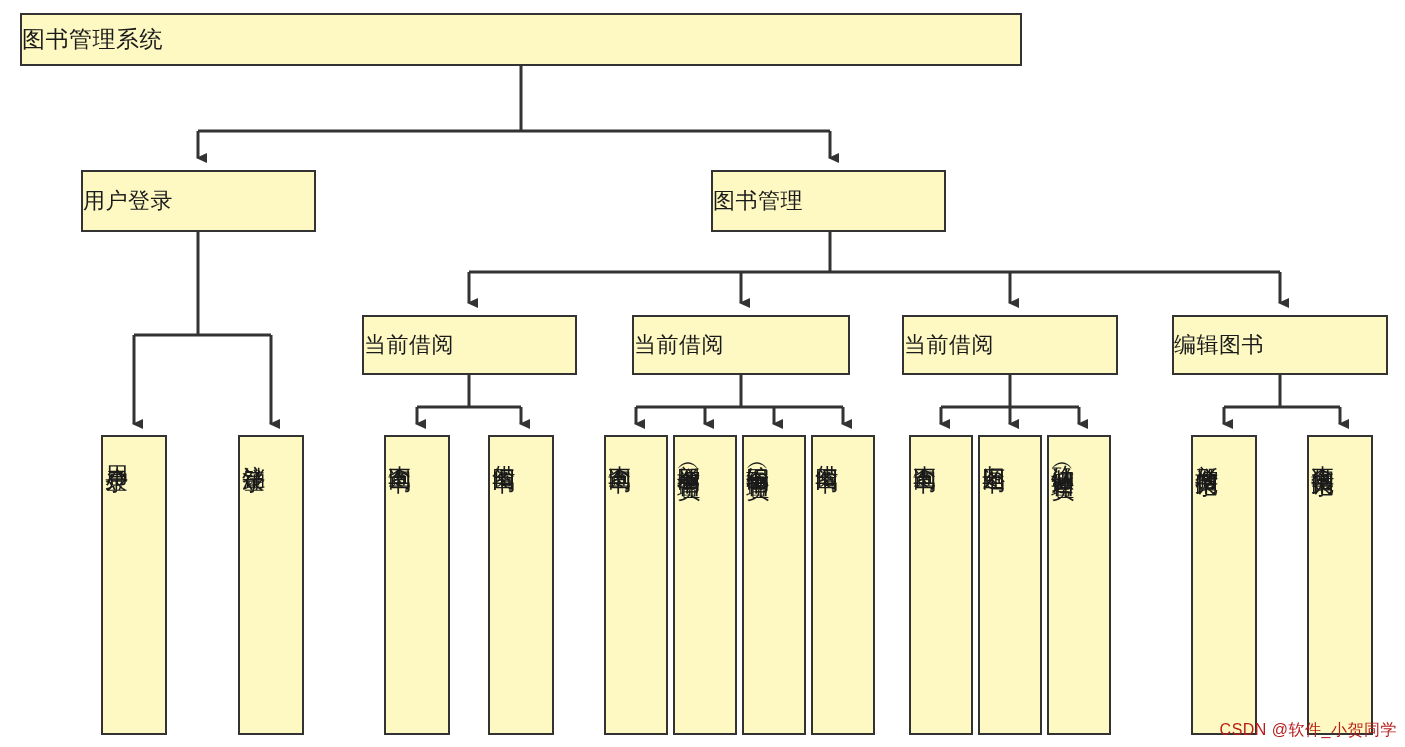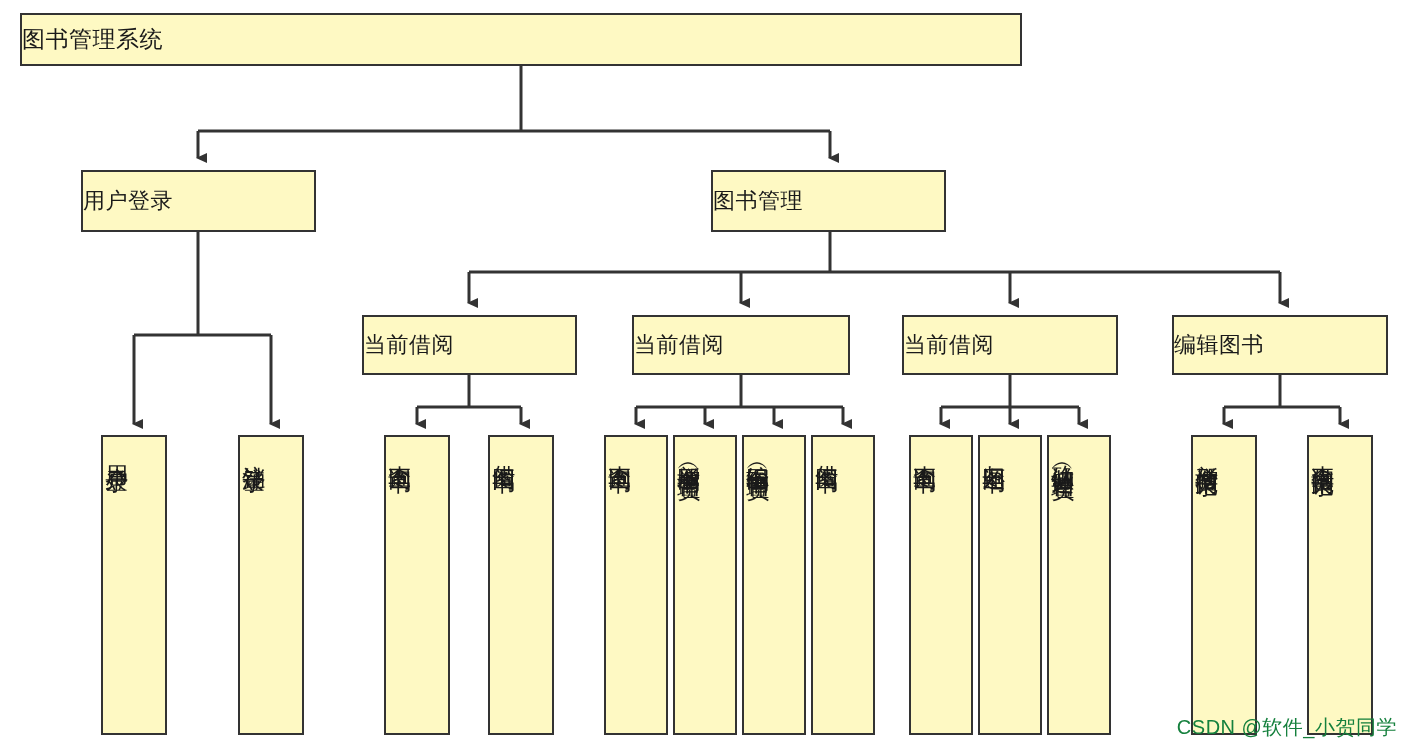--- a/index.html
+++ b/index.html
@@ -61,22 +61,22 @@
     text-orientation: upright;
     font-size: 23px;
     line-height: 1.18;
     letter-spacing: 2px;
     white-space: nowrap;
   }
   .watermark {
     position: absolute;
     right: 8px;
     bottom: 6px;
-    font-size: 20px;
-    color: #15803d;
+    font-size: 16px;
+    color: #b91c1c;
     letter-spacing: 0.5px;
     z-index: 5;
     white-space: nowrap;
   }
 </style>
 </head>
 <body>
 
 <div id="canvas">
 

